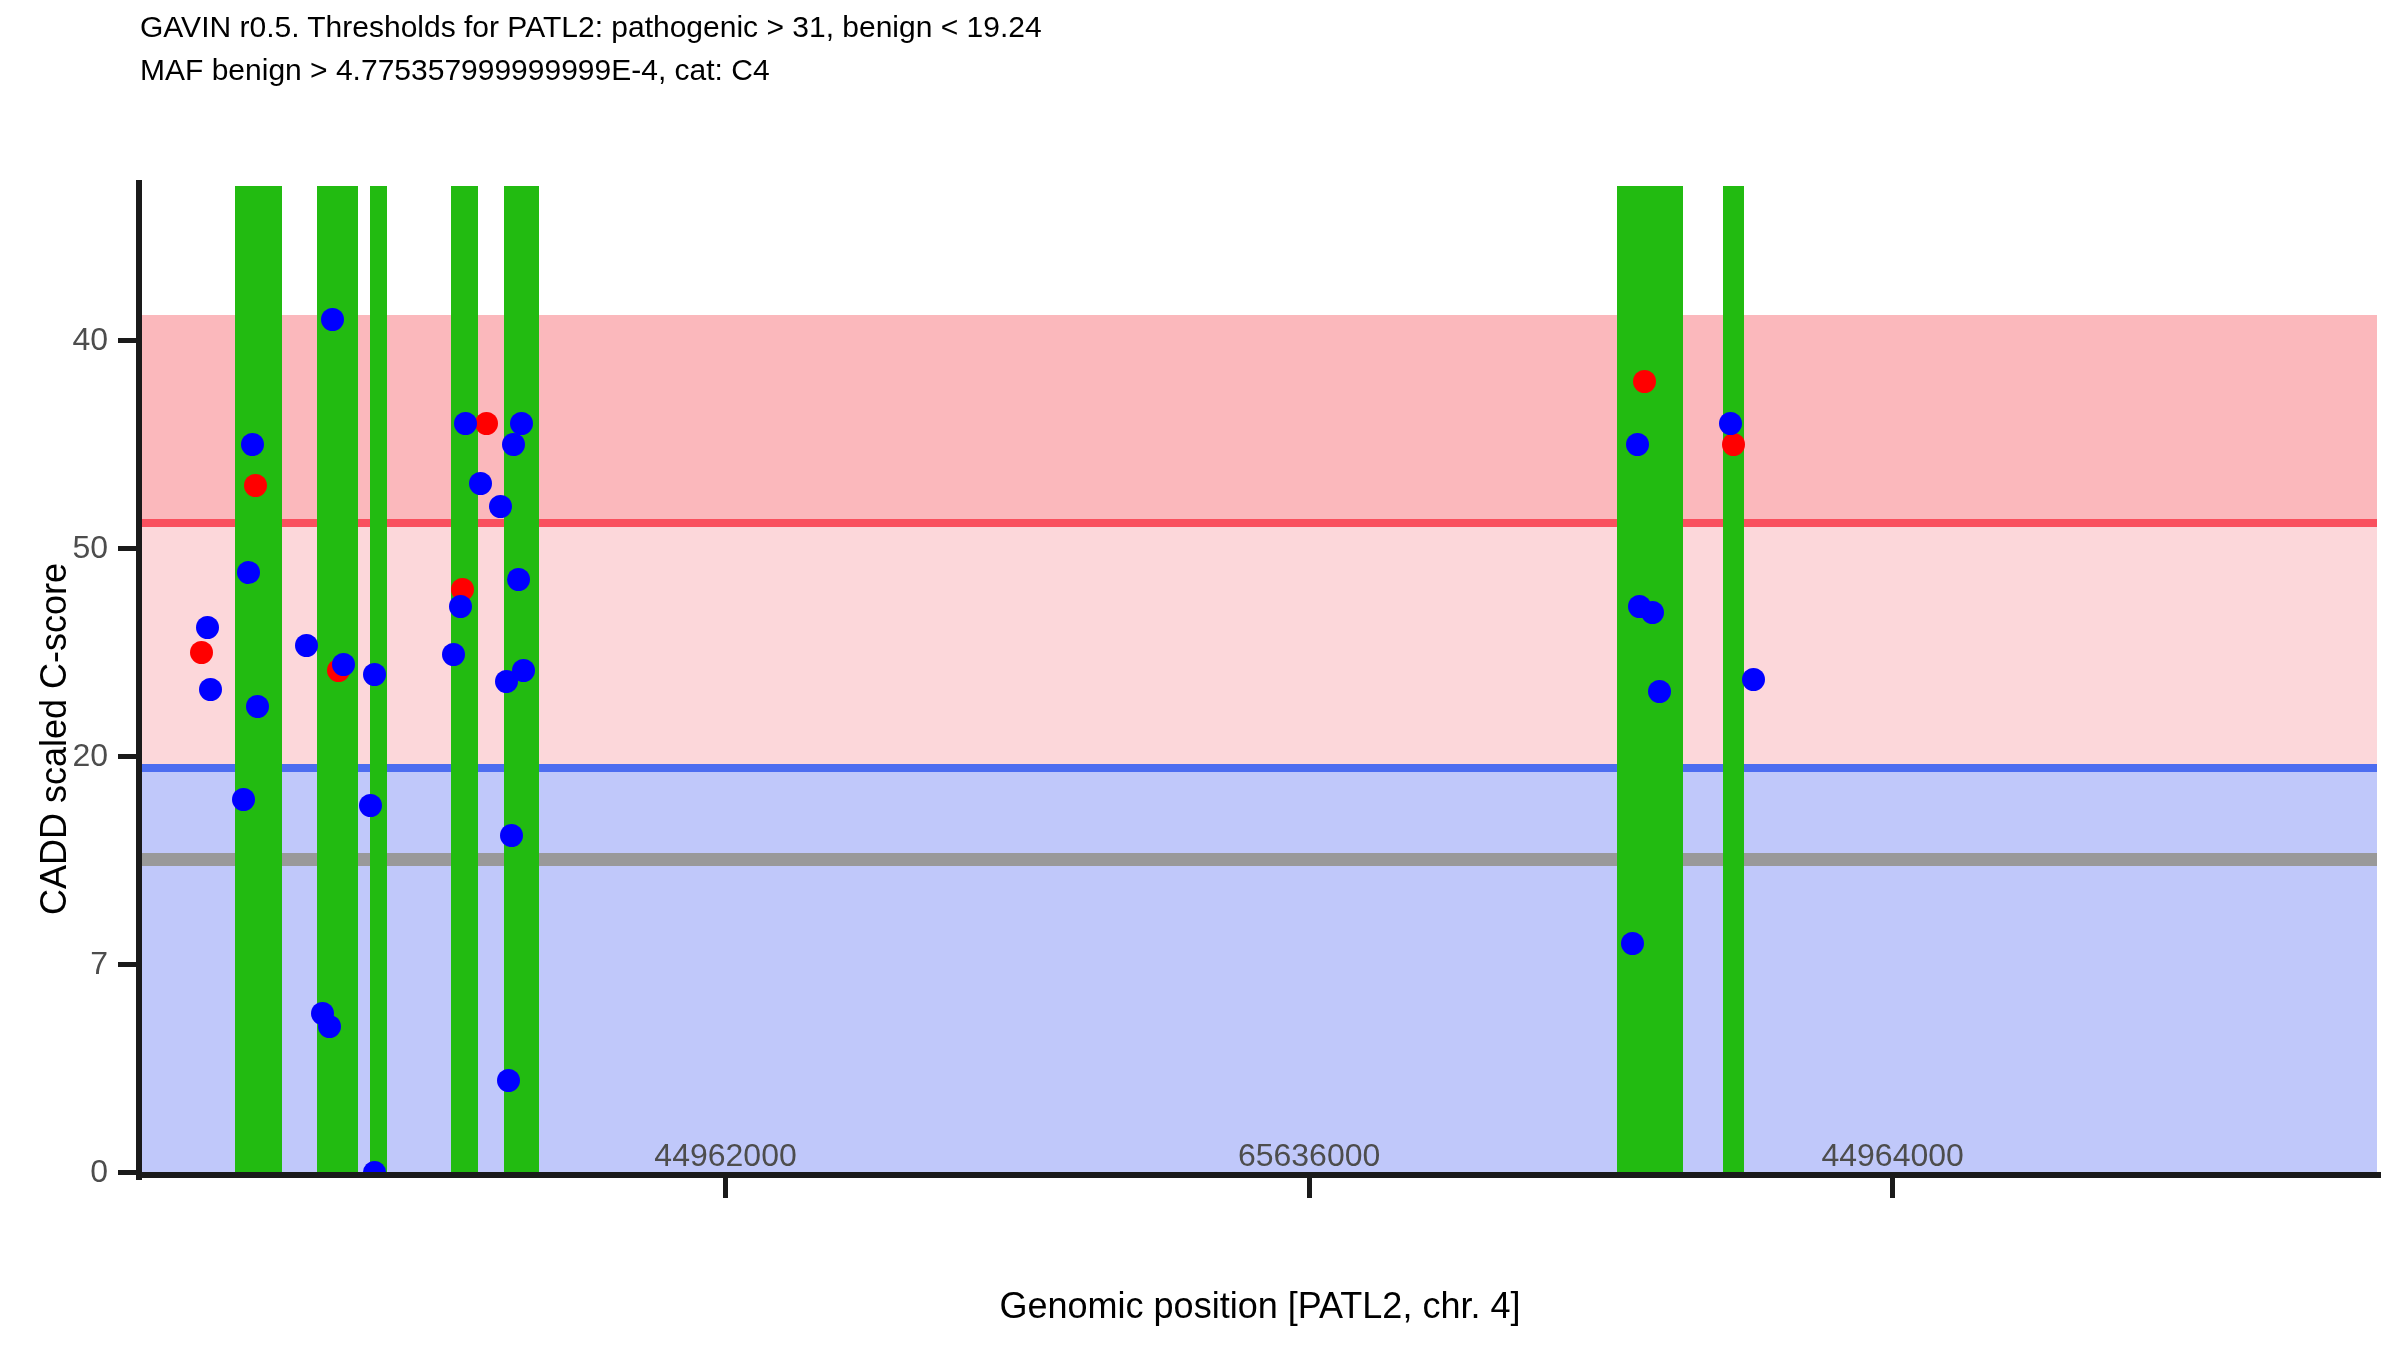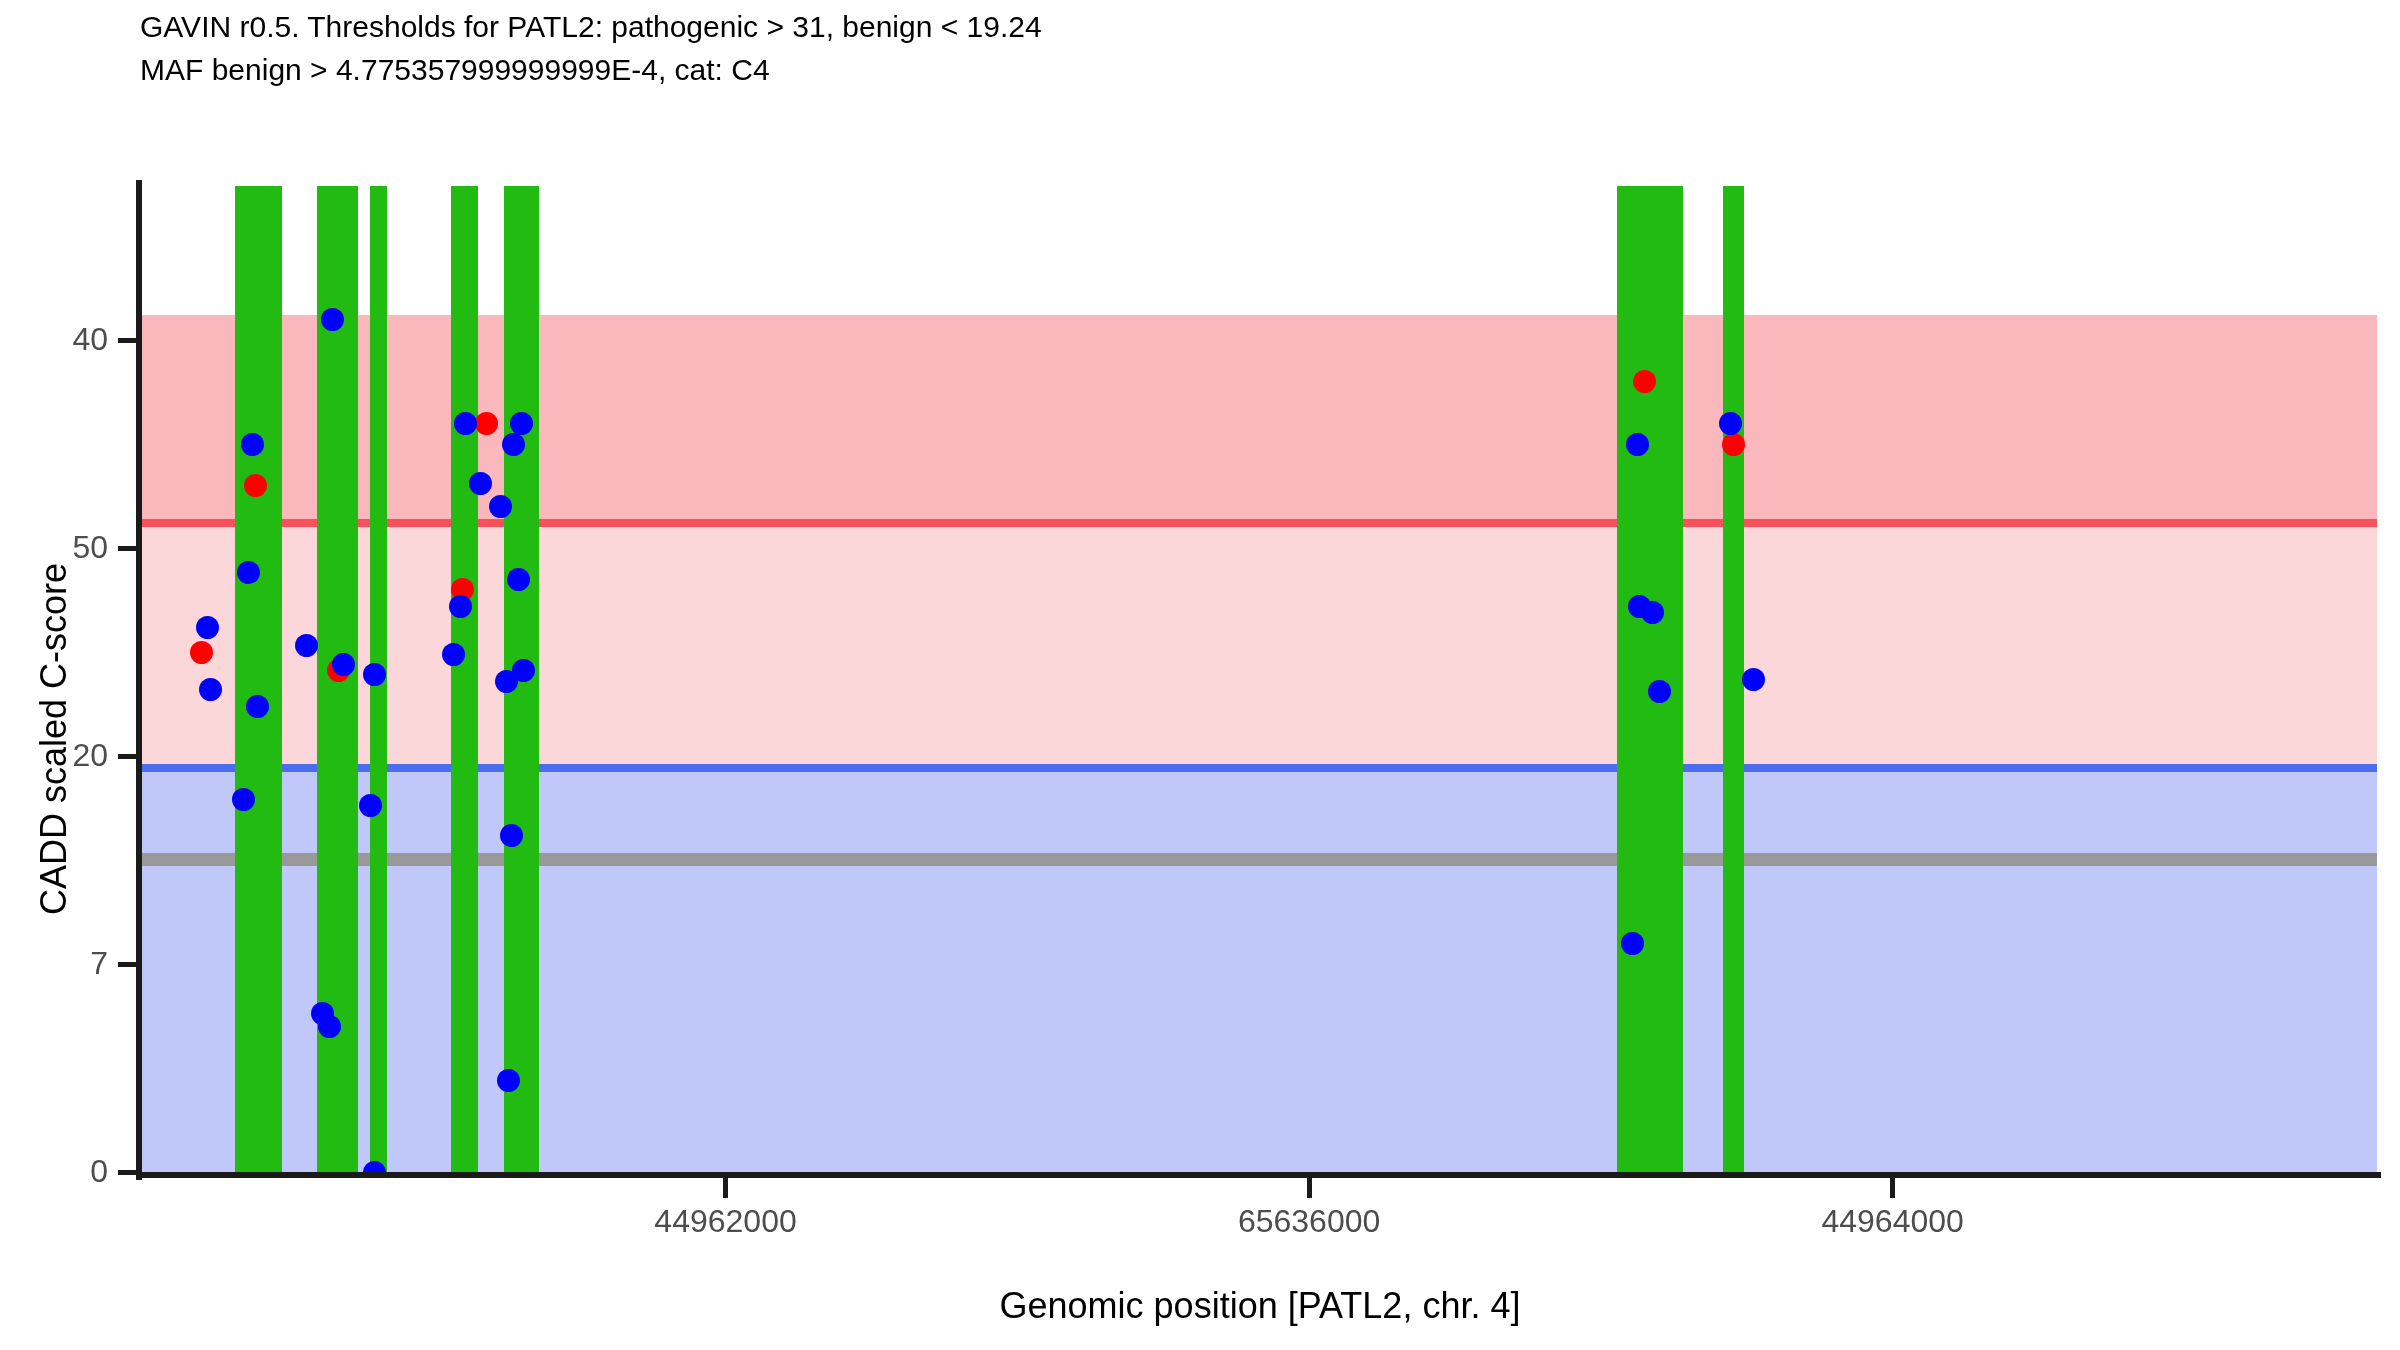--- a/index.html
+++ b/index.html
@@ -28,21 +28,21 @@
   
   .band{position:absolute;left:0;width:2235px;}
 
   
   #y-axis-line{position:absolute;left:136px;top:180px;width:6px;height:1000px;background:#1a1a1a;}
   #x-axis-line{position:absolute;left:136px;top:1172px;width:2245px;height:6px;background:#1a1a1a;}
 
   .y-tick{position:absolute;left:118px;width:20px;height:5px;background:#1a1a1a;}
   .y-tick-label{position:absolute;right:0;width:100px;text-align:right;font-size:32px;color:#4d4d4d;}
   .x-tick{position:absolute;top:1178px;width:5px;height:20px;background:#1a1a1a;}
-  .x-tick-label{position:absolute;top:1203px;width:260px;margin-left:-130px;text-align:center;font-size:32px;color:#4d4d4d;}
+  .x-tick-label{position:absolute;top:1137px;width:260px;margin-left:-130px;text-align:center;font-size:32px;color:#4d4d4d;}
 
   
   .pt{position:absolute;width:23px;height:23px;border-radius:50%;margin-left:-11.5px;margin-top:-11.5px;}
   .pt.red{background:#FF0000;}
   .pt.blue{background:#0000FF;}
 
   
   .exon{position:absolute;top:0;height:986px;background:#22BB11;}
 </style>
 </head>

